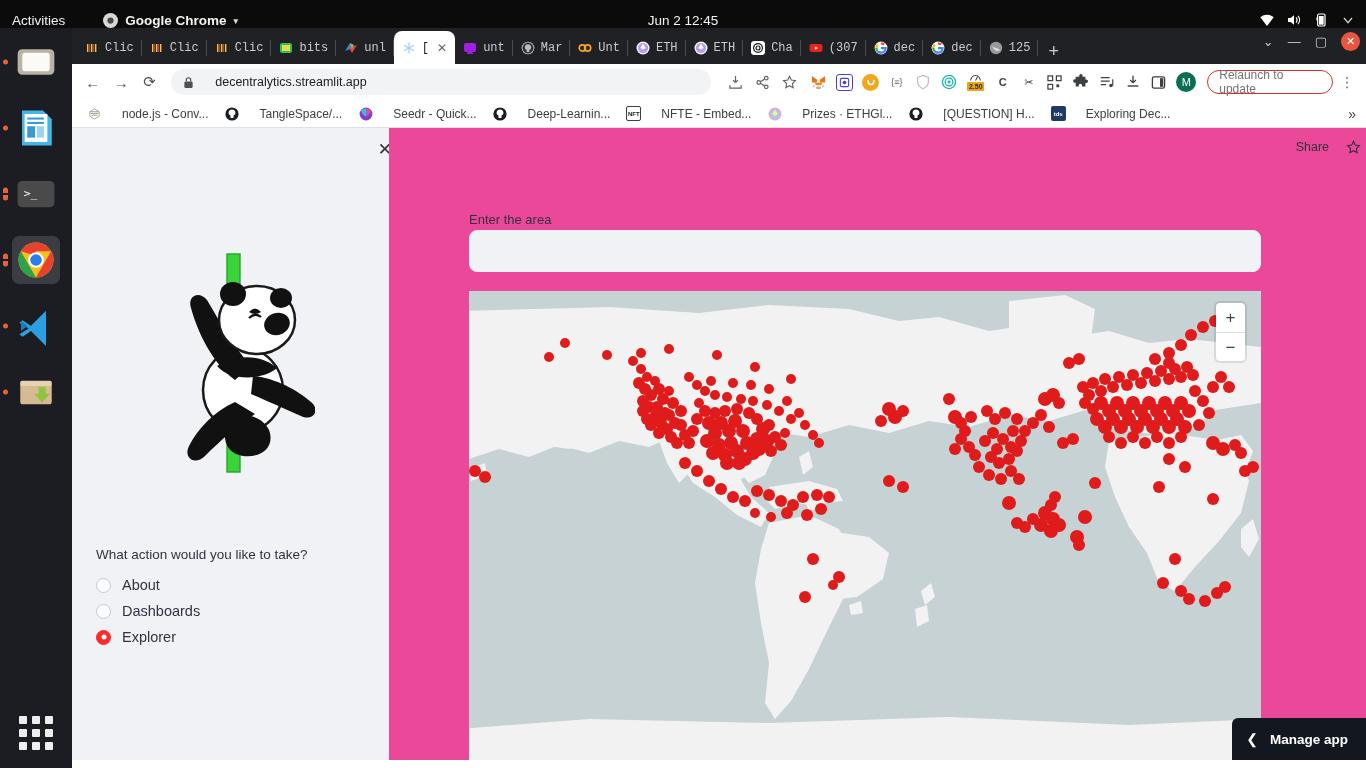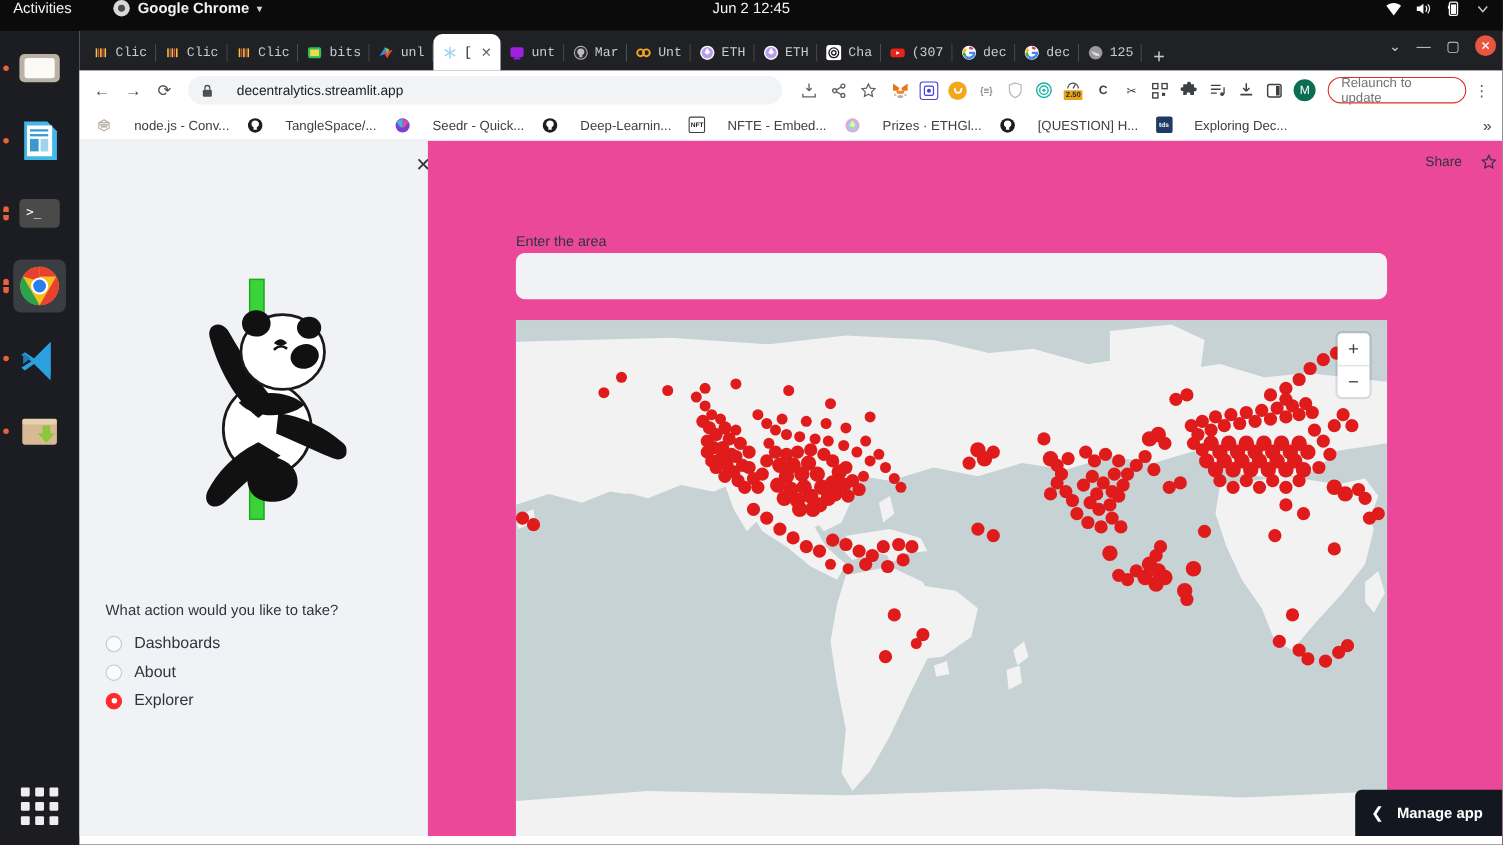--- a/index.html
+++ b/index.html
@@ -8,21 +8,21 @@
     overflow: hidden;
     font-family: "Liberation Sans", sans-serif;
     background: #1d1d1d;
   }
   #root { position: relative; width: 1366px; height: 768px; }
 
   
   .gnome-topbar {
     position: absolute; top: 0; left: 0; width: 1366px; height: 28px;
     background: #0b0b0b; color: #ffffff;
-    display: flex; align-items: flex-start;
+    display: flex; align-items: flex-end;
     font-size: 13px; z-index: 60;
   }
   .gnome-activities { margin-left: 12px; font-size: 13.5px; color: #f2f2f2; }
   .gnome-appmenu {
     margin-left: 38px; display: flex; align-items: center; gap: 7px;
     color: #f2f2f2; font-size: 13.5px; font-weight: bold;
   }
   .chrome-mini {
     width: 15px; height: 15px; border-radius: 50%;
     background: #d8d8d8; color: #1d1d1d;
@@ -764,25 +764,25 @@
             <path d="M84 68 q6 -6 12 -1" fill="none" stroke="#111111" stroke-width="2.2"></path>
 
             <path d="M52 116 C 70 104, 96 104, 112 118 C 98 130, 66 132, 52 116 Z" fill="#111111"></path>
           </svg>
         </div>
 
         <div class="radio-block">
           <div class="radio-label">What action would you like to take?</div>
           <label class="radio-row">
             <span class="radio-dot"></span>
-            <span class="radio-text">Dashboards</span>
+            <span class="radio-text">About</span>
           </label>
           <label class="radio-row">
             <span class="radio-dot"></span>
-            <span class="radio-text">About</span>
+            <span class="radio-text">Dashboards</span>
           </label>
           <label class="radio-row checked">
             <span class="radio-dot"></span>
             <span class="radio-text">Explorer</span>
           </label>
         </div>
       </div>
 
       <div class="st-main">
 

